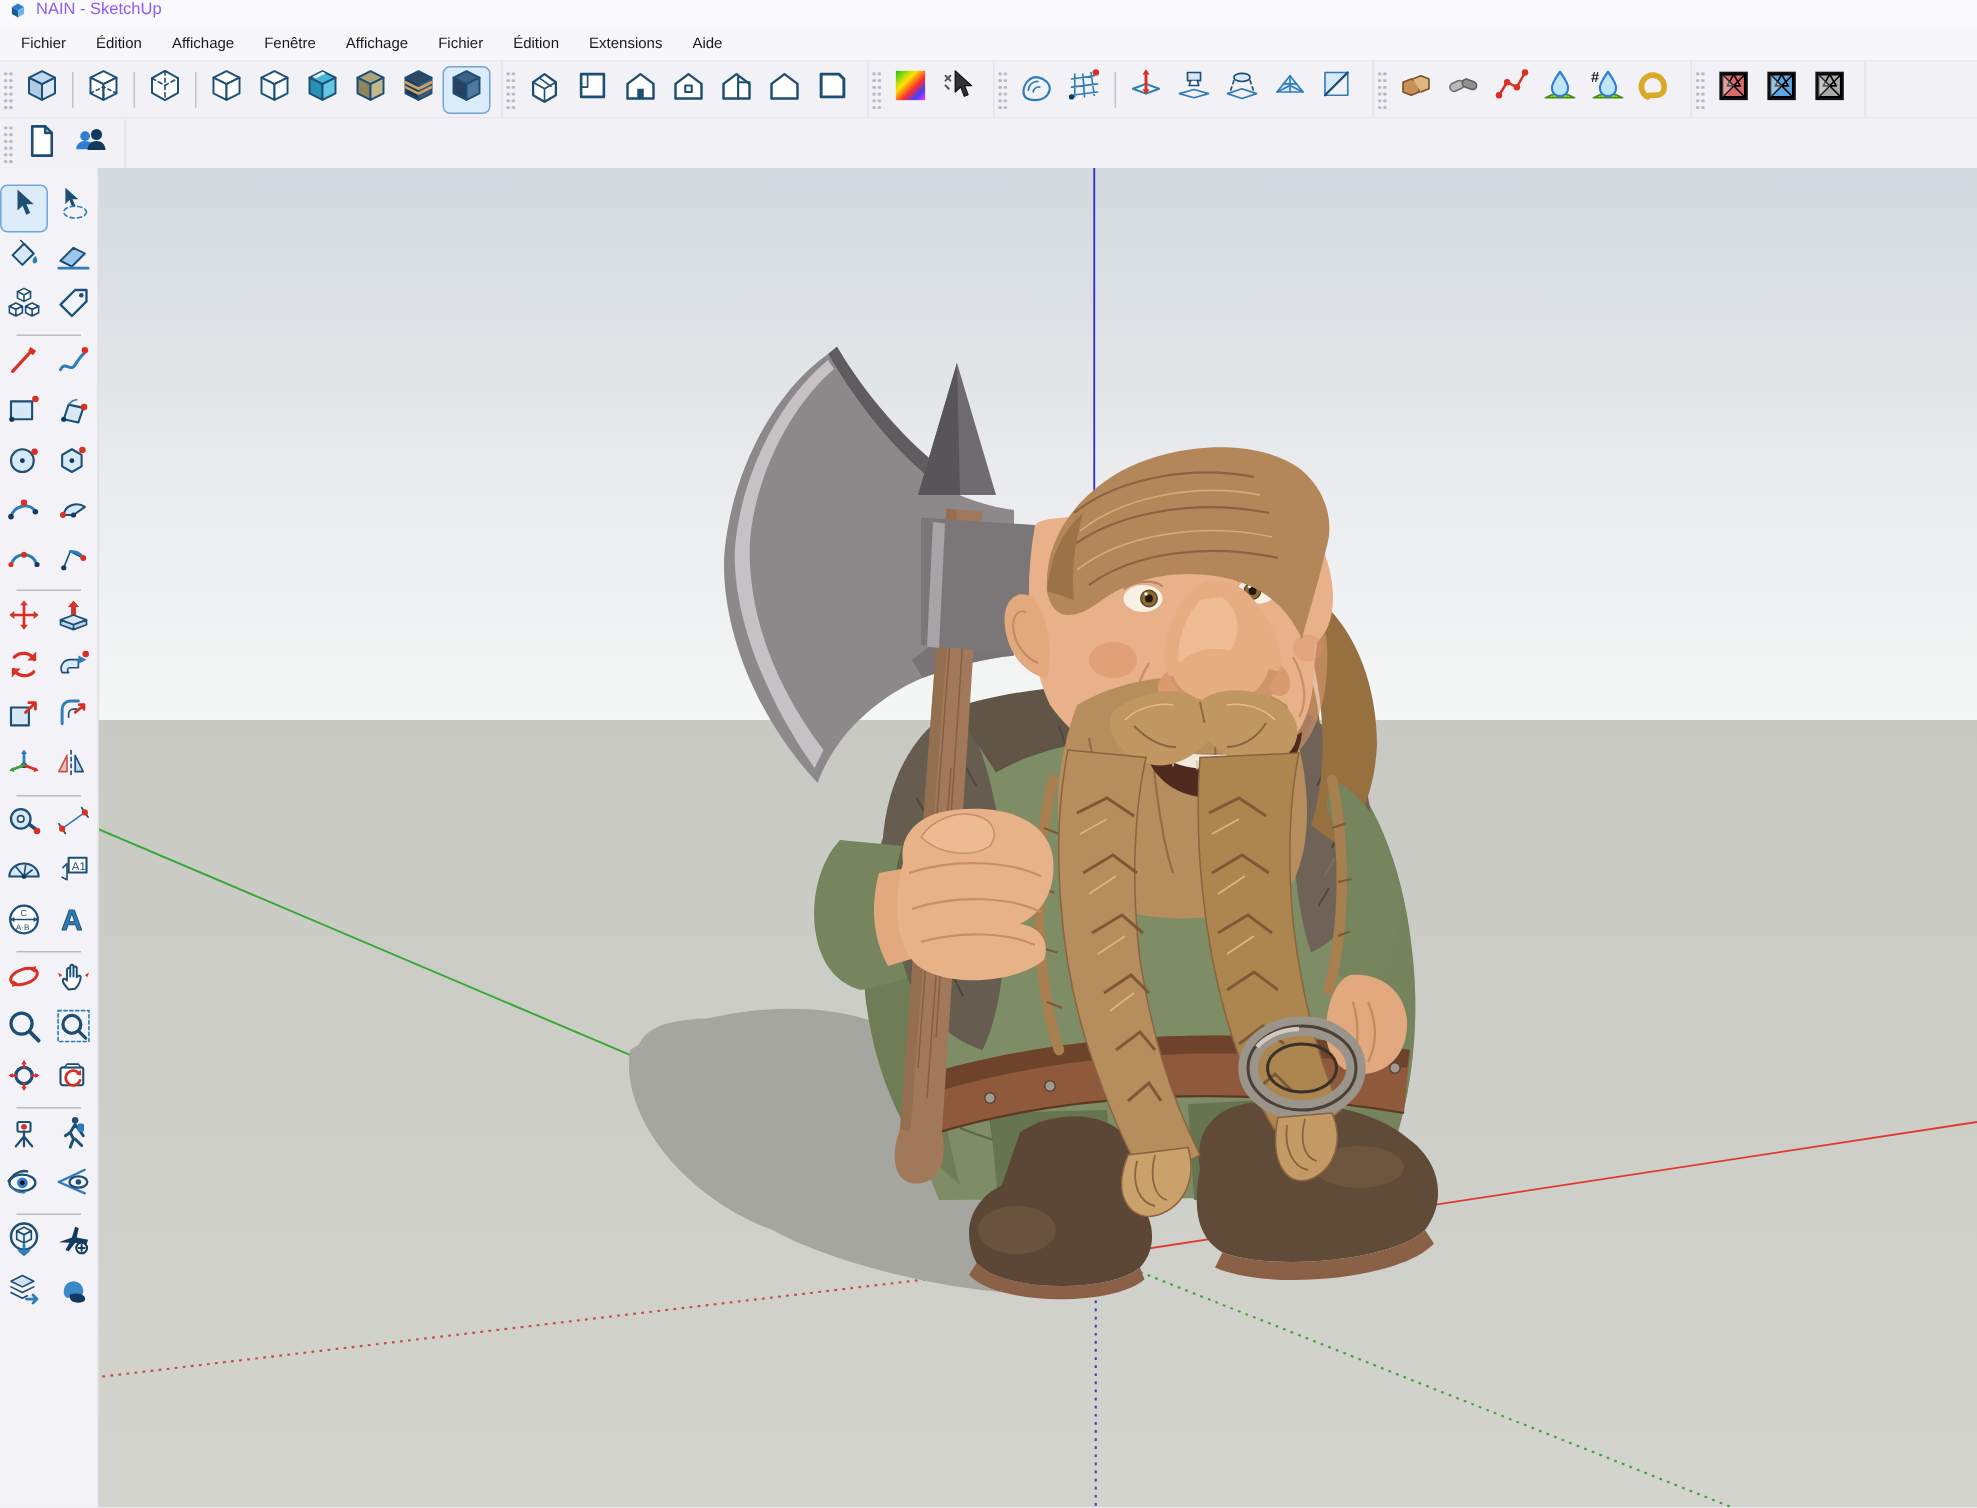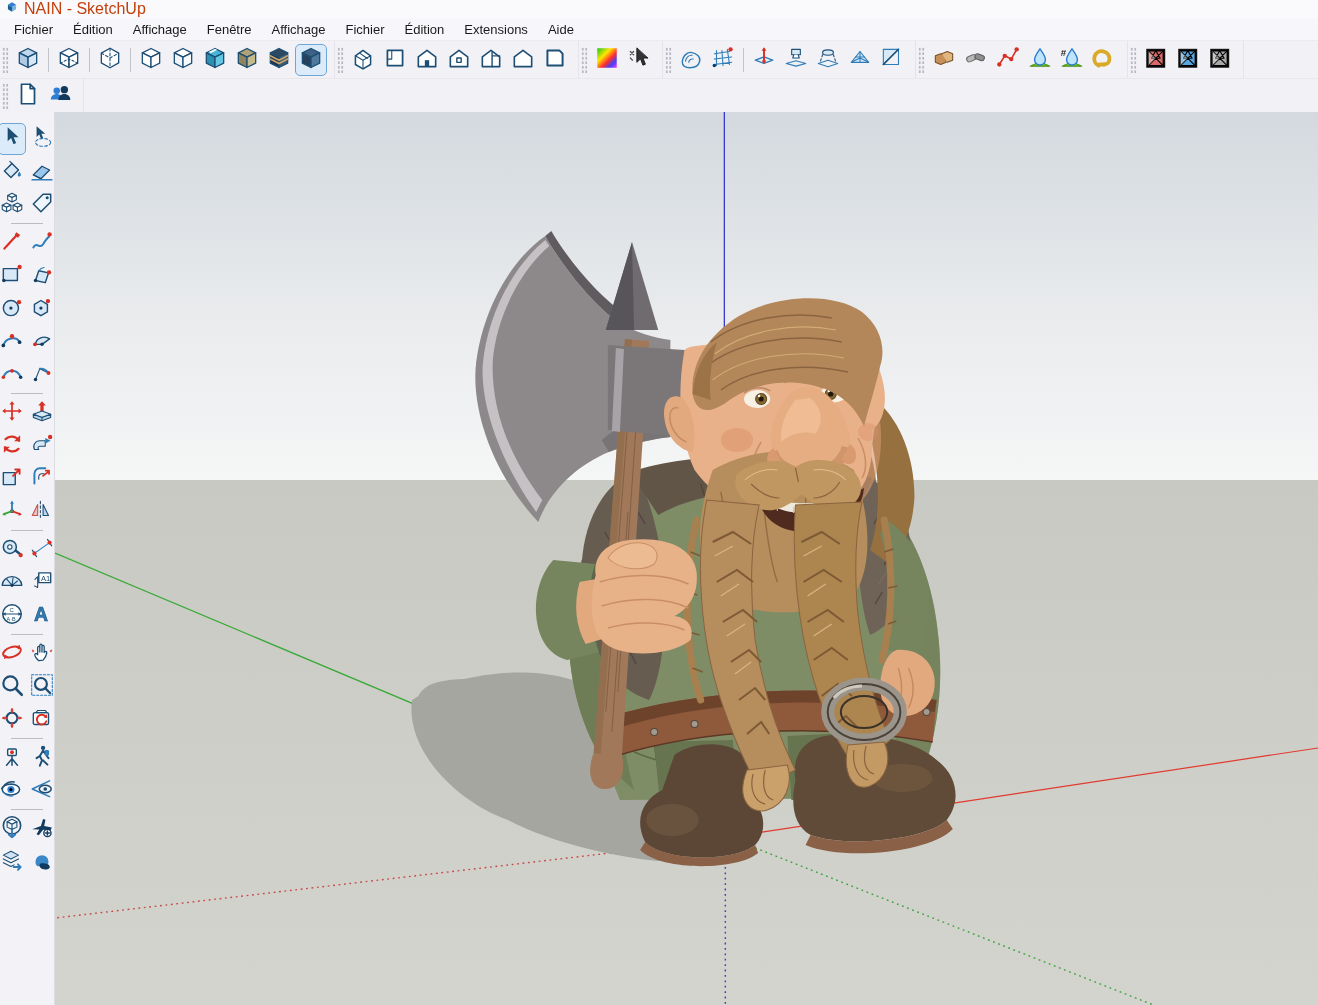--- a/index.html
+++ b/index.html
@@ -1,36 +1,36 @@
 <!DOCTYPE html>
 <html><head>
 <meta charset="utf-8">
 <style>
   html,body{margin:0;padding:0}
   body{width:1318px;height:1005px;position:relative;overflow:hidden;
        background:#f0f0f4;font-family:"Liberation Sans",sans-serif;}
   .titlebar{height:18px;background:#fafafd;display:flex;align-items:flex-start;gap:5px;
-            padding-left:5px;font-size:16px;color:#c2410c}
+            padding-left:5px;font-size:11px;color:#8b5cf6}
   .menubar{height:22px;background:#f7f7fb;display:flex;align-items:center;
-           font-size:13px;color:#1a1a1a;padding-left:4px}
+           font-size:10px;color:#1a1a1a;padding-left:4px}
   .menu-item{padding:2px 10px;border-radius:3px}
   .toolbar{display:flex;align-items:center;background:#f1f1f6;width:100%}
   .row1{height:37px;border-top:1px solid #ebebf0;border-bottom:1px solid #e7e7ec}
   .row2{height:34px;border-bottom:1px solid #cfcfd6}
   .tgroup{display:flex;align-items:center;height:100%;padding:0 7px 0 2px;
           border-right:1px solid #e4e4ea}
   .grip{width:7px;height:26px;margin-right:3px;
         background-image:radial-gradient(circle,#b7b7c2 1px,transparent 1.2px);
         background-size:3.5px 4.5px}
   .tbtn{width:30px;height:30px;display:flex;align-items:center;justify-content:center;
         border-radius:5px;border:1px solid transparent;position:relative}
   .tbtn.selected{background:#dcebfa;border-color:#6ea6d8}
   .tsep{width:1px;height:24px;background:#c2c2ca;margin:0 4px}
   .main{position:absolute;top:112px;left:0;right:0;bottom:0;display:flex}
-  .sidebar{width:55px;background:#f2f2f7;border-right:1px solid #dcdce2;
+  .sidebar{width:66px;background:#f2f2f7;border-right:1px solid #dcdce2;
            padding-top:10px;box-sizing:border-box}
   .srow{display:flex;justify-content:center;gap:2px;height:33px;align-items:center}
   .sbtn{width:30px;height:30px;display:flex;align-items:center;justify-content:center;
         border-radius:5px;border:1px solid transparent}
   .sbtn.selected{background:#dcebfa;border-color:#6ea6d8}
   .ssep{height:1px;background:#bcbcc3;margin:2px 11px}
   .viewport{flex:1;position:relative}
   .viewport svg{display:block;width:100%;height:100%}
 </style>
 </head>

